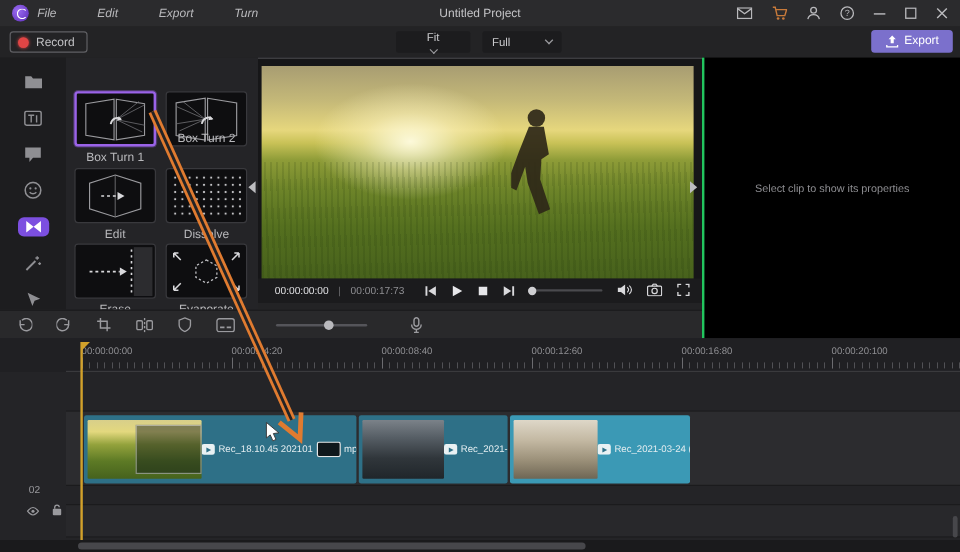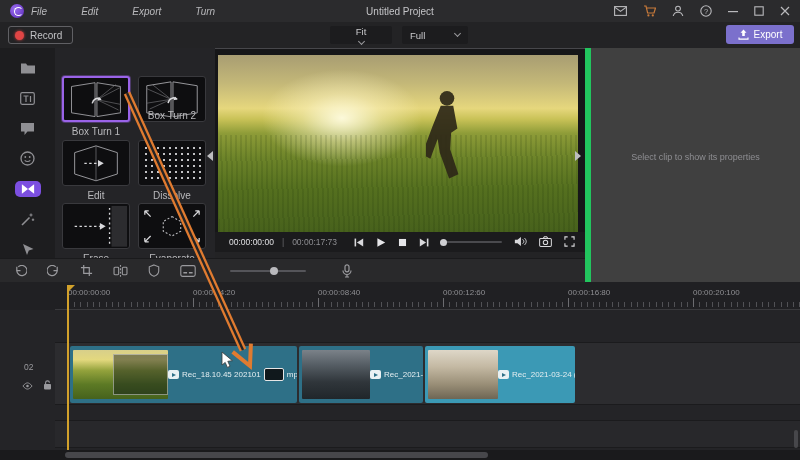--- a/index.html
+++ b/index.html
@@ -71,42 +71,42 @@
   .tc-cur { color:#e0e0e3; margin-left:14px; }
   .tc-sep { color:#6a6a6e; margin:0 8px; }
   .tc-dur { color:#8e8e92; }
   .transport { display:flex; align-items:center; gap:11px; margin-left:16px; }
   .transport svg { display:block; }
   .mini-progress { width:62px; height:2px; background:#4a4a4e; border-radius:1px; position:relative; margin-left:10px; }
   .mini-progress .knob { position:absolute; left:0; top:-2.5px; width:7px; height:7px; border-radius:50%; background:#cfcfd2; }
   .vc-right { display:flex; align-items:center; gap:12px; margin-left:12px; }
 
   
-  #props { position:absolute; left:585px; top:48px; width:215px; height:234px; background:#404040; border-left:6px solid #22c55e; }
+  #props { position:absolute; left:585px; top:48px; width:215px; height:234px; background:#000000; border-left:2px solid #22c55e; }
   #props .empty { position:absolute; top:104px; width:100%; text-align:center; font-size:9px; color:#8e8e92; }
 
   
   #toolrow { position:absolute; left:0; top:258px; width:585px; height:24px; background:#29292b; border-top:1px solid #1a1a1c;
              display:flex; align-items:center; gap:20px; padding-left:14px; }
   #toolrow svg { display:block; }
   .zoom-slider { width:76px; height:2px; background:#55555a; border-radius:1px; position:relative; margin-left:14px; }
   .zoom-slider .knob { position:absolute; left:52%; top:-3px; width:8px; height:8px; border-radius:50%; background:#b9b9bd; }
 
   
   #timeline { position:absolute; left:0; top:282px; width:800px; height:178px; background:#242427; }
   #ruler { position:absolute; left:55px; top:0; width:745px; height:28px; background:#202023; border-bottom:1px solid #3a3a3d; }
   #ruler::after { content:""; position:absolute; left:13px; right:0; bottom:2px; height:9px;
       background-image:
         repeating-linear-gradient(90deg,#6c6c70 0 1px, transparent 1px 125px),
         repeating-linear-gradient(90deg,#515155 0 1px, transparent 1px 6.25px);
       background-size:100% 9px, 100% 5px;
       background-position:left bottom, left bottom; background-repeat:no-repeat; }
   .rmark { position:absolute; top:6px; font-size:8px; color:#8e8e92; white-space:nowrap; }
   #corner { position:absolute; left:0; top:0; width:55px; height:28px; background:#202023; }
-  .trackhead { position:absolute; left:0; width:55px; color:#9a9a9e; }
+  .trackhead { position:absolute; left:0; width:55px; color:#9a9a9e;margin-top:41px; }
   .trackhead .tid { font-size:8.5px; margin-left:24px; }
   .thicons { display:flex; gap:10px; margin-left:22px; margin-top:4px; }
   .trackrow { position:absolute; left:55px; width:745px; background:#2c2c2f; border-top:1px solid #1b1b1d; border-bottom:1px solid #1b1b1d; }
   #row02 { top:60px; height:63px; }
   #row01 { top:138px; height:28px; background:#28282b; }
 
   .clip { position:absolute; top:3px; height:57px; background:#2e7087; border-radius:2px;
           display:flex; align-items:center; overflow:hidden; }
   .clip.selected { background:#3b99b5; }
   .thumb { height:49px; margin-left:3px; border-radius:1px; flex:none; }

